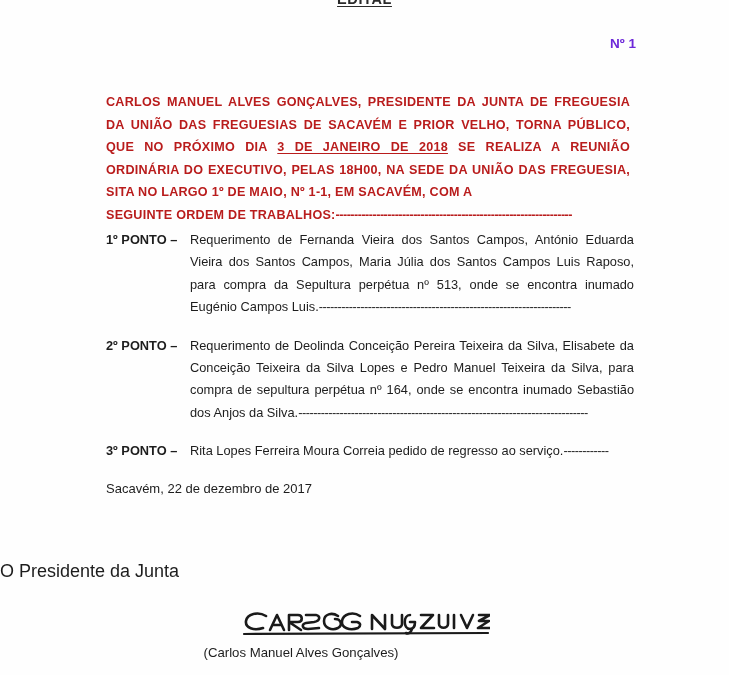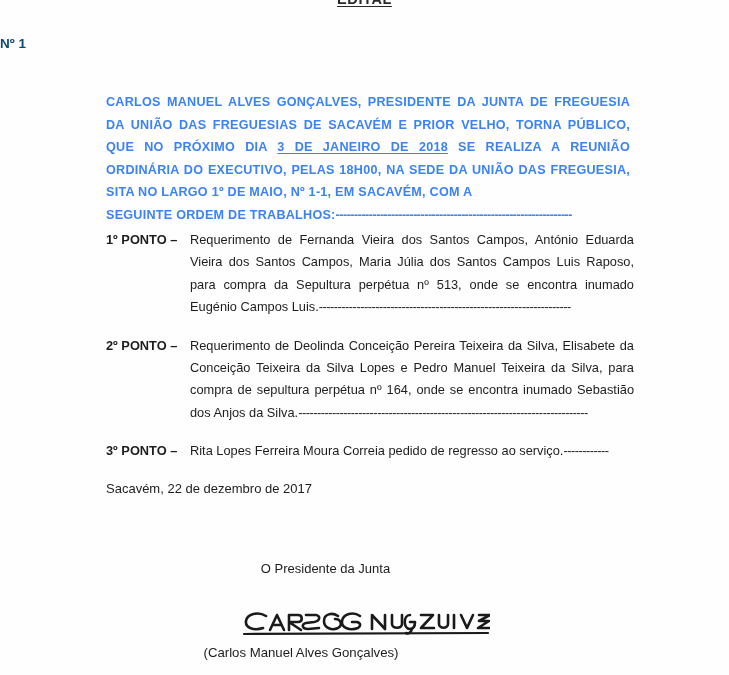--- a/index.html
+++ b/index.html
@@ -41,37 +41,38 @@
     text-decoration: underline;
     text-underline-offset: 2px;
   }
 
   
   .doc-number {
     position: absolute;
     left: 0;
     top: 36px;
     width: 636px;
+    text-align: right;
     font-size: 13.5px;
     font-weight: bold;
-    color: #0c4a6e;
+    color: #6d28d9;
   }
 
   
   .preamble {
     position: absolute;
     left: 106px;
     top: 91px;
     width: 524px;
     font-size: 12.6px;
     font-weight: bold;
     line-height: 22.6px;
     text-align: justify;
     text-justify: inter-word;
-    color: #3b82f6;
+    color: #b91c1c;
     letter-spacing: 0.02em;
   }
   .preamble u {
     text-decoration: underline;
     text-underline-offset: 2px;
   }
   .preamble .lastline {
     display: block;
     white-space: nowrap;
     overflow: hidden;
@@ -116,22 +117,21 @@
     left: 106px;
     top: 481px;
     font-size: 13px;
     color: #1d1d1d;
   }
   .signer-title {
     position: absolute;
     left: 0;
     top: 561px;
     width: 651px;
-    text-align: center;
-    font-size: 13px;
+    font-size: 18px;
     color: #1d1d1d;
   }
 
   
   .signature-wrap {
     position: absolute;
     left: 0;
     top: 606px;
     width: 729px;
     text-align: center;

